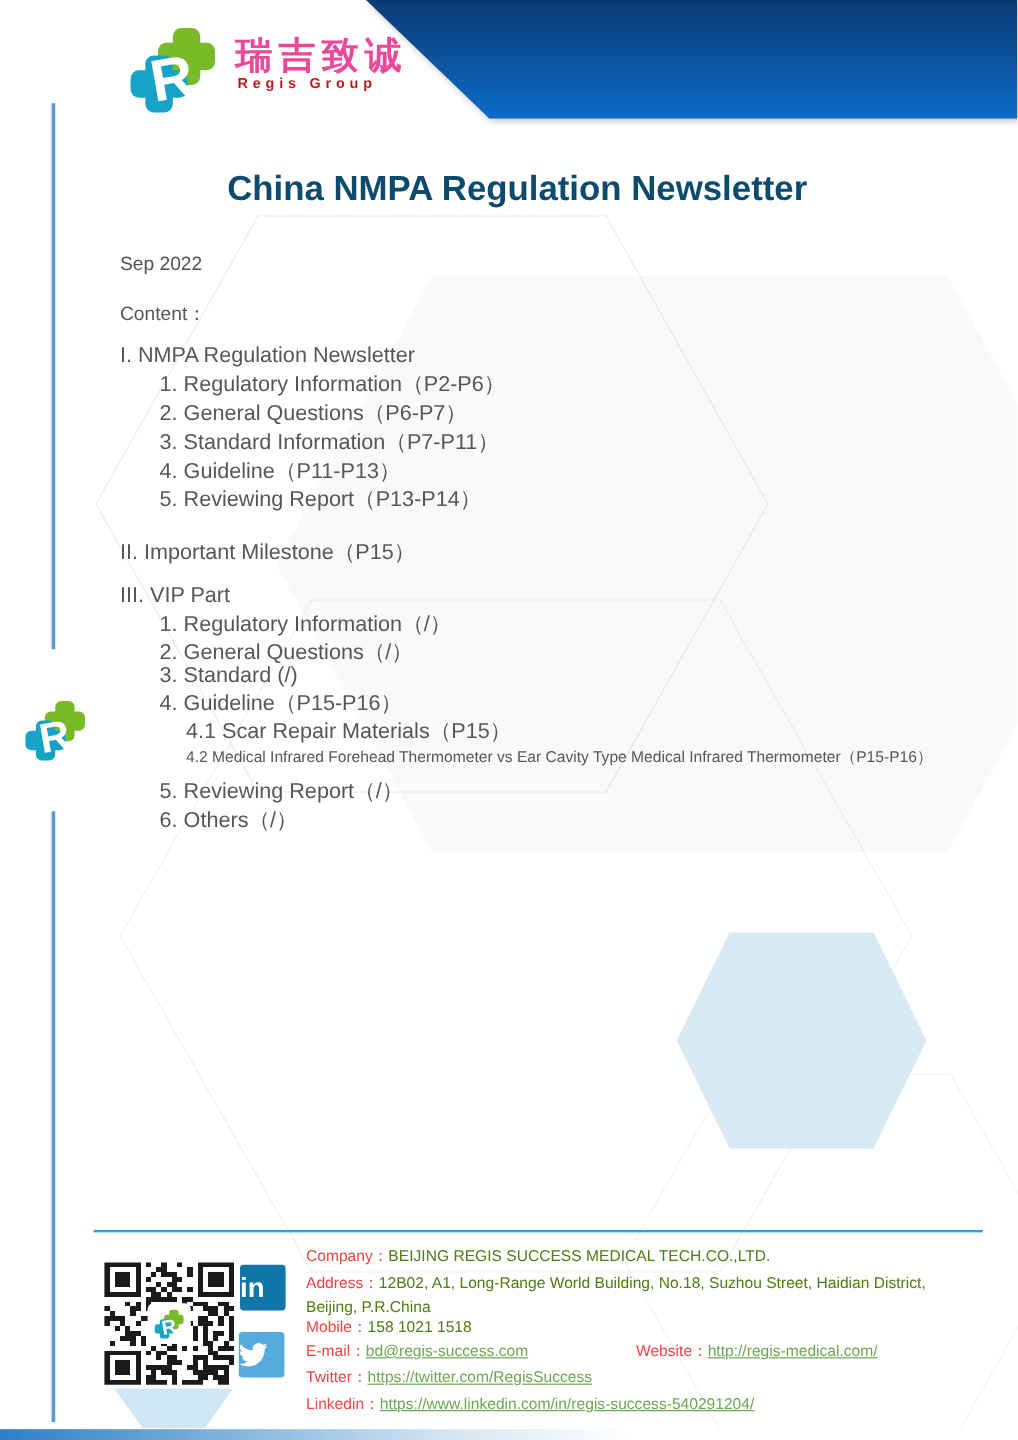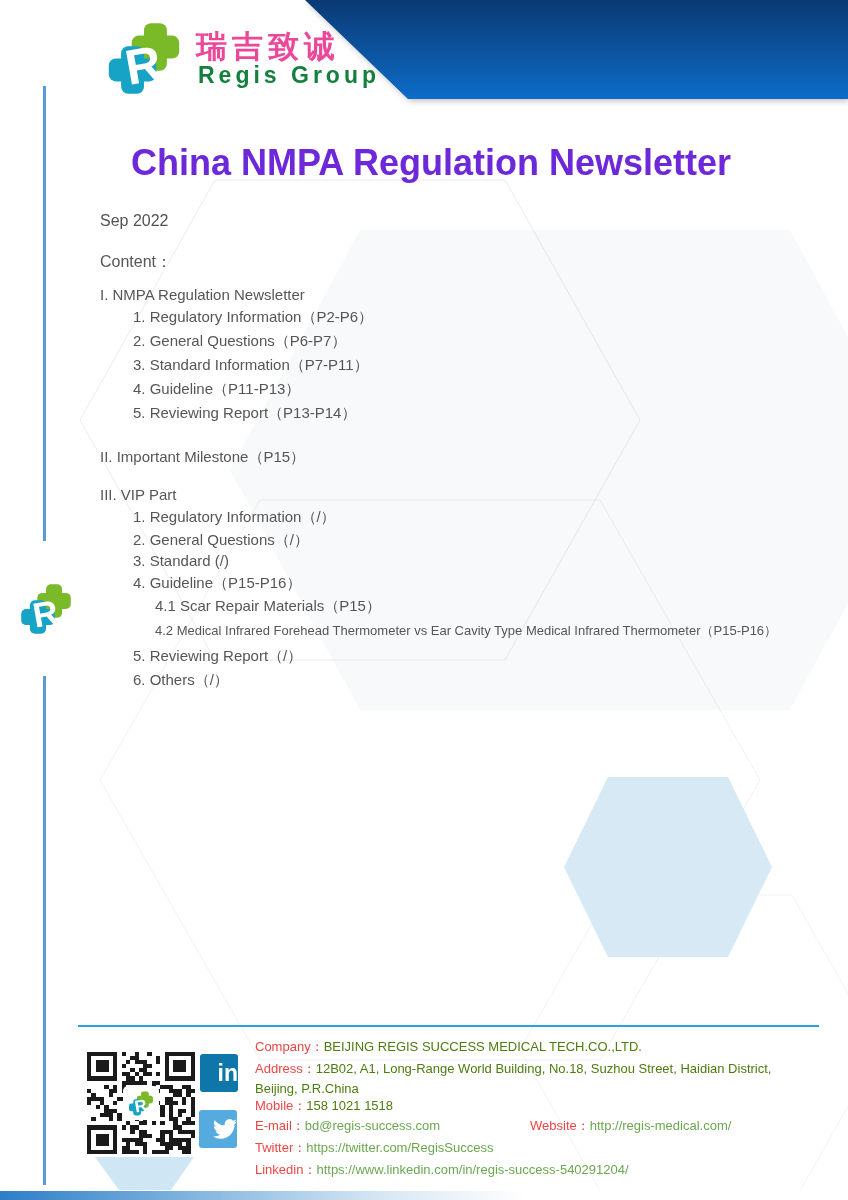--- a/index.html
+++ b/index.html
@@ -16,41 +16,41 @@
     background:linear-gradient(180deg,#0a3a74 0%,#0c55a2 55%,#0b6dc9 100%);}
   .vline{position:absolute;width:3px;background:#5b9bd5;z-index:2;}
   #vline-top{left:43px;top:86px;height:455px;}
   #vline-bottom{left:43px;top:676px;height:509px;}
   .bottom-bar{position:absolute;left:0;top:1191px;width:848px;height:9px;z-index:2;
     background:linear-gradient(90deg,#2d7ec7 0%,#7fb3dd 22%,#d7e7f4 45%,#ffffff 62%);}
   
   .brand-logo{position:absolute;left:100px;top:16px;z-index:4;}
   .brand-cn{position:absolute;left:196px;top:26px;z-index:4;font-size:31px;font-weight:bold;
     color:#ec4899;letter-spacing:5px;}
-  .brand-en{position:absolute;left:198px;top:62px;z-index:4;font-size:23px;font-weight:bold;
-    color:#15803d;letter-spacing:4px;}
+  .brand-en{position:absolute;left:198px;top:62px;z-index:4;font-size:12px;font-weight:bold;
+    color:#b91c1c;letter-spacing:4px;}
   .side-logo{position:absolute;left:15px;top:579px;z-index:4;}
   
   .title{position:absolute;left:0;top:142px;width:848px;text-align:center;z-index:2;
     padding-left:14px;box-sizing:border-box;
-    font-size:36px;font-weight:bold;color:#6d28d9;}
+    font-size:29px;font-weight:bold;color:#0c4a6e;}
   .date{position:absolute;left:100px;top:212px;z-index:2;font-size:16px;color:#525252;}
   .content-label{position:absolute;left:100px;top:252px;z-index:2;font-size:16px;color:#565656;}
-  .toc{position:absolute;z-index:2;font-size:15px;color:#565656;white-space:nowrap;}
+  .toc{position:absolute;z-index:2;font-size:18px;color:#565656;white-space:nowrap;}
   
   .separator{position:absolute;left:78px;top:1025px;width:741px;height:2px;background:#29a3dc;z-index:2;}
   .frow{position:absolute;z-index:2;font-size:13px;color:#595959;white-space:nowrap;}
   .flabel{color:#ef4444;}
   .fval{color:#4d7c0f;}
-  .flink{color:#6aa84f;cursor:pointer;margin-top:39px;}
+  .flink{color:#6aa84f;text-decoration:underline;cursor:pointer;margin-top:39px;}
   #qr-box{position:absolute;left:87px;top:1052px;z-index:2;}
   #qr-logo{position:absolute;left:123px;top:1086px;width:36px;height:34px;background:#fff;
     border-radius:5px;display:flex;align-items:center;justify-content:center;z-index:3;}
   .sicon{position:absolute;width:38px;height:38px;border-radius:3px;z-index:2;
-    display:flex;align-items:center;justify-content:flex-end;}
+    display:flex;align-items:center;justify-content:flex-start;}
   #li-icon{left:200px;top:1054px;background:#0e76a8;color:#fff;font-weight:bold;font-size:23px;}
   #tw-icon{left:199px;top:1110px;background:#55abde;}
 </style>
 </head>
 <body>
 
 
 
 
 <svg width="0" height="0" aria-hidden="true">

